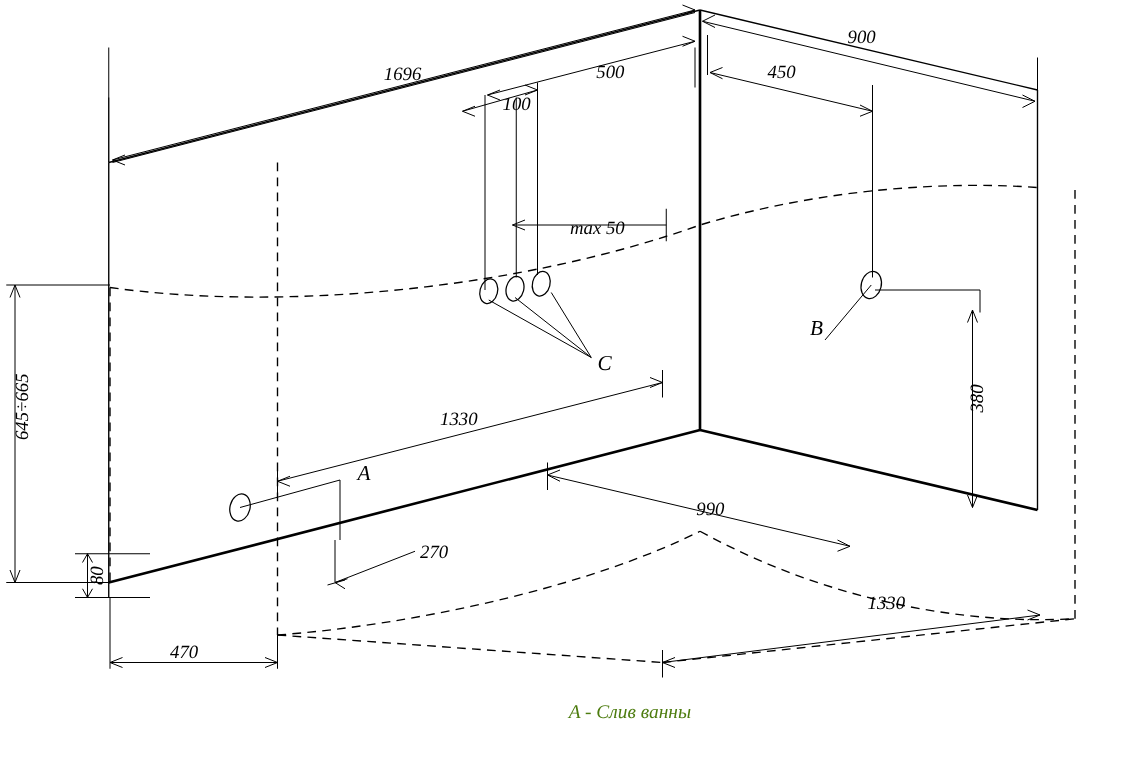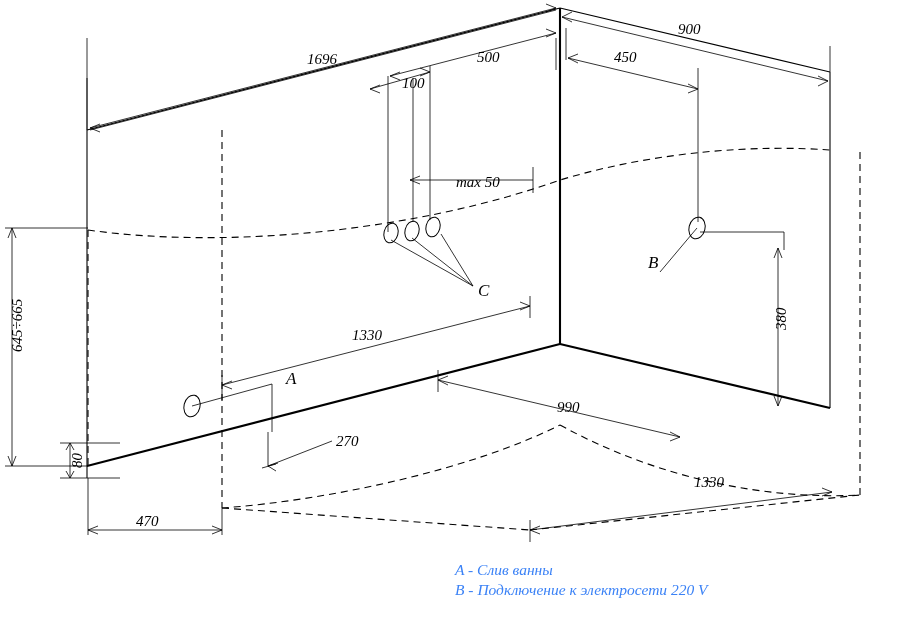--- a/index.html
+++ b/index.html
@@ -68,21 +68,21 @@
     fill: #000000;
   }
   .legend {
     position: absolute;
     left: 455px;
     top: 560px;
     font-family: "Liberation Serif", serif;
     font-style: italic;
     font-size: 15.5px;
     line-height: 20px;
-    color: #3b82f6;
+    color: #4d7c0f;
     white-space: nowrap;
   }
   .legend div {
     margin: 0;
     padding: 0;
   }
 </style>
 </head>
 <body>
 
@@ -268,16 +268,15 @@
       <path class="thin" d="M 391,240 L 473,286"></path>
       <path class="thin" d="M 412,238 L 473,286"></path>
       <path class="thin" d="M 441,234 L 473,286"></path>
       <text class="letter" x="478" y="296">C</text>
     </g>
 
   </svg>
 
   <div class="legend">
     <div>A - Слив ванны</div>
-    <div>B - Подключение к электросети 220 V</div>
   </div>
 
 </div>
 
 </body></html>

